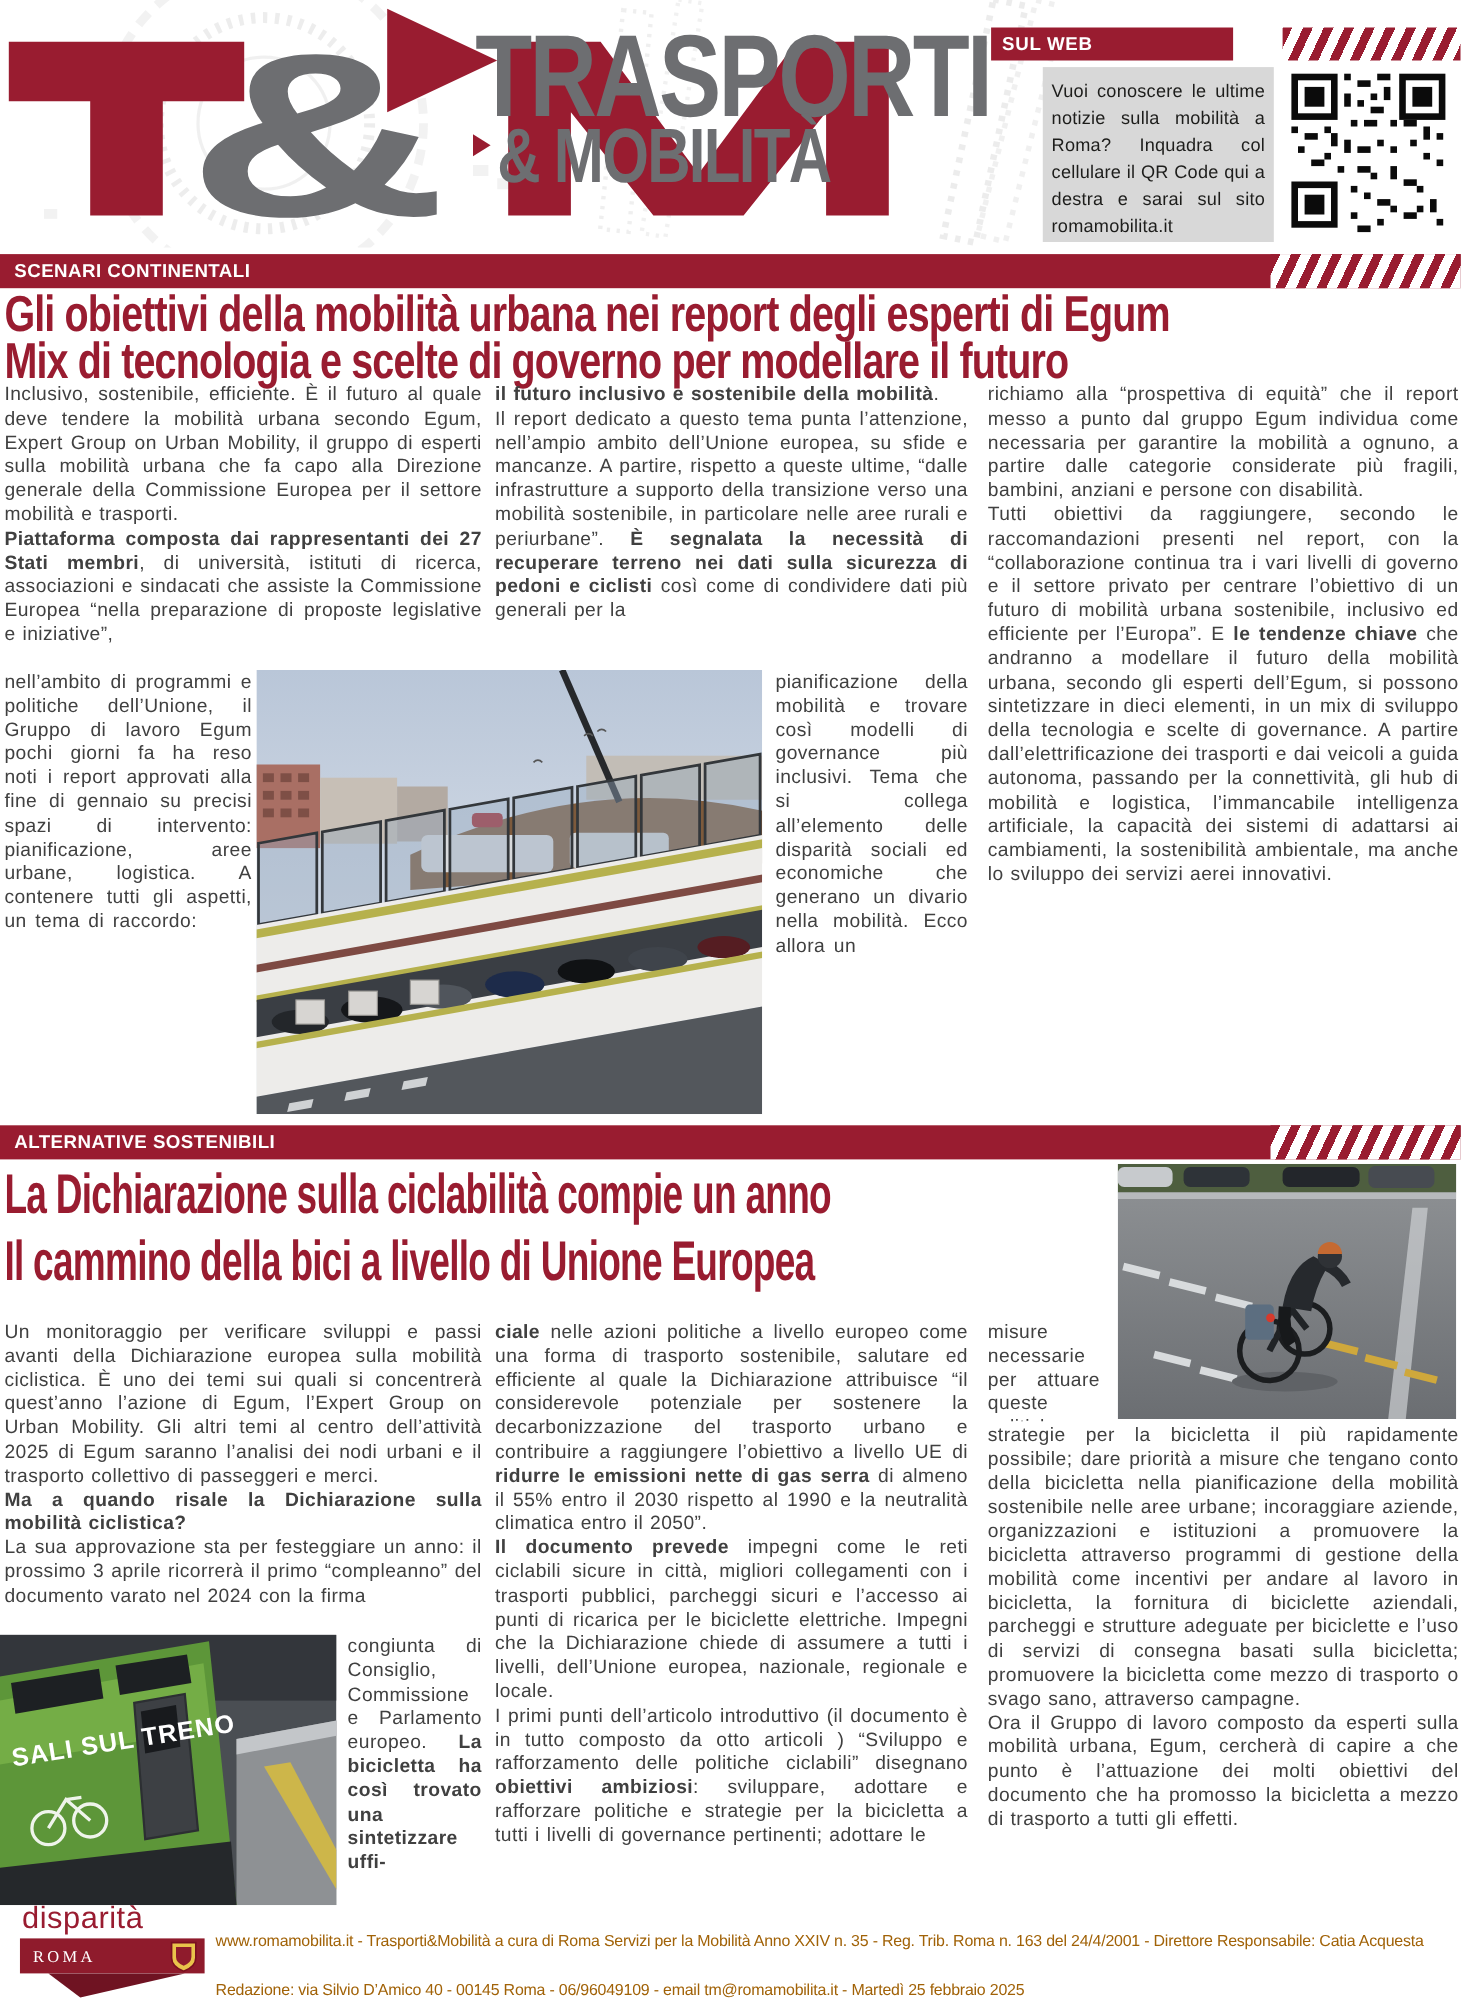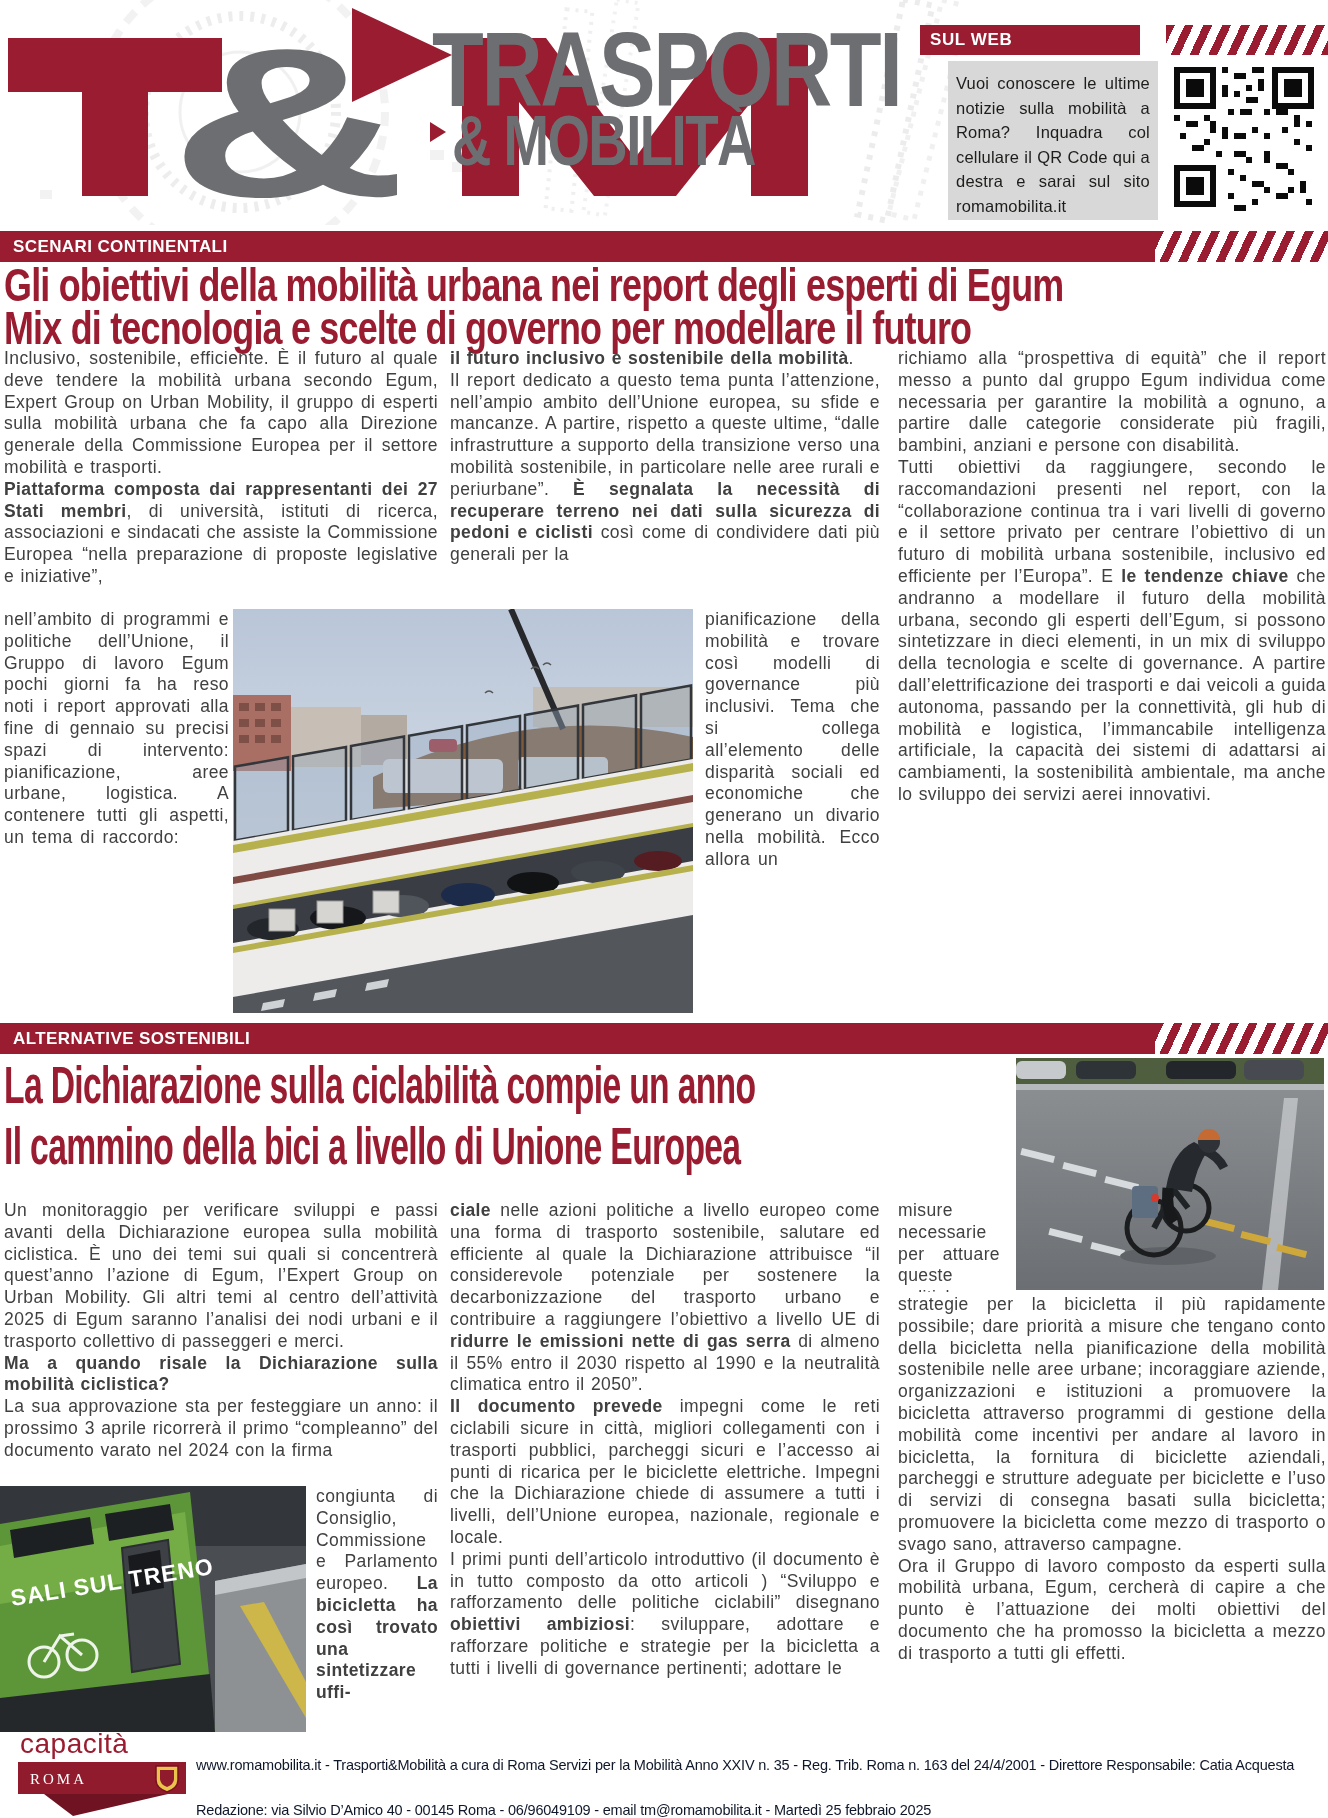--- a/index.html
+++ b/index.html
@@ -23,21 +23,21 @@
       transform-origin:left top;letter-spacing:-1px;}
   
   .bodytxt{font-size:17.5px;line-height:21.8px;letter-spacing:.4px;word-spacing:1px;
            text-align:justify;color:#404040;overflow:hidden;}
   .bodytxt b{font-weight:bold;}
   .narrow{word-spacing:2.5px;}
   .photo{overflow:hidden;}
   .photo svg{display:block;}
   
   .foot-brand{color:var(--accent);font-size:28px;letter-spacing:.5px;line-height:1;}
-  .foot-line{font-size:14.5px;letter-spacing:-0.2px;color:#0f172a;white-space:nowrap;}
+  .foot-line{font-size:14.5px;letter-spacing:-0.2px;color:#a16207;white-space:nowrap;}
   .deco{opacity:.45;}
 </style>
 </head>
 <body>
 
 <div id="page">
 
   <div class="abs" style="left:0;top:0;width:1328px;height:230px;">
 
     <svg class="abs deco" style="left:0;top:0;" width="960" height="225" viewBox="0 0 960 225">
@@ -62,21 +62,21 @@
       <text x="170" y="196" font-size="212" font-weight="bold" fill="#6d6e71" transform="translate(170,196) scale(1.55,1) translate(-170,-196)">&amp;</text>
       <polygon fill="#991c30" points="8,38 222,38 222,92 148,92 148,196 82,196 82,92 8,92"></polygon>
       <polygon fill="#991c30" points="352,8 352,102 452,55"></polygon>
       <polygon fill="#991c30" points="462,196 462,38 546,38 635,158 724,38 808,38 808,196 751,196 751,102 676,196 594,196 519,102 519,196"></polygon>
     </svg>
 
     <div class="abs mast-title" style="left:432px;top:16px;font-size:106px;letter-spacing:-3px;transform:scaleX(.80);">TRASPORTI</div>
     <div class="abs" style="left:430px;top:122px;width:0;height:0;border-top:10px solid transparent;border-bottom:10px solid transparent;border-left:16px solid var(--accent);"></div>
     <div class="abs mast-title" style="left:452px;top:106px;font-size:70px;letter-spacing:-2px;transform:scaleX(.78);">&amp; MOBILITÀ</div>
 
-    <div class="abs sulweb-bar" style="left:920px;top:25px;width:210px;height:30px;">SUL WEB</div>
+    <div class="abs sulweb-bar" style="left:901px;top:25px;width:210px;height:30px;">SUL WEB</div>
     <div class="abs stripes" style="left:1166px;top:25px;width:162px;height:30px;"></div>
     <div class="abs sulweb-box" style="left:948px;top:61px;width:194px;height:139px;">Vuoi conoscere le ultime notizie sulla mobilità a Roma? Inquadra col cellulare il QR Code qui a destra e sarai sul sito romamobilita.it</div>
 
     <svg class="abs" style="left:1168px;top:61px;" width="152" height="152" viewBox="0 0 152 152">
       <rect width="152" height="152" fill="#fff"></rect>
       <g fill="#0b0b0b">
         <rect x="6" y="6" width="42" height="42"></rect>
           <rect x="104" y="6" width="42" height="42"></rect>
           <rect x="6" y="104" width="42" height="42"></rect>
         <rect x="54" y="6" width="6" height="6"></rect>
@@ -293,21 +293,21 @@
       <polygon points="0,212 210,188 215,246 0,246" fill="#25282b"></polygon>
     </svg>
   </div>
 
   <div class="abs bodytxt narrow" style="left:316px;top:1486px;width:122px;height:250px;">congiunta di Consiglio, Commissione e Parlamento europeo. <b>La bicicletta ha così trovato una sintetizzare uffi-</b></div>
   <div class="abs bodytxt" style="left:450px;top:1200px;width:430px;height:548px;"><b>ciale</b> nelle azioni politiche a livello europeo come una forma di trasporto sostenibile, salutare ed efficiente al quale la Dichiarazione attribuisce “il considerevole potenziale per sostenere la decarbonizzazione del trasporto urbano e contribuire a raggiungere l’obiettivo a livello UE di <b>ridurre le emissioni nette di gas serra</b> di almeno il 55% entro il 2030 rispetto al 1990 e la neutralità climatica entro il 2050”.<br><b>Il documento prevede</b> impegni come le reti ciclabili sicure in città, migliori collegamenti con i trasporti pubblici, parcheggi sicuri e l’accesso ai punti di ricarica per le biciclette elettriche. Impegni che la Dichiarazione chiede di assumere a tutti i livelli, dell’Unione europea, nazionale, regionale e locale.<br>I primi punti dell’articolo introduttivo (il documento è in tutto composto da otto articoli ) “Sviluppo e rafforzamento delle politiche ciclabili” disegnano <b>obiettivi ambiziosi</b>: sviluppare, adottare e rafforzare politiche e strategie per la bicicletta a tutti i livelli di governance pertinenti; adottare le</div>
   <div class="abs bodytxt narrow" style="left:898px;top:1200px;width:102px;height:92px;">misure necessarie per attuare queste politiche e</div>
   <div class="abs bodytxt" style="left:898px;top:1294px;width:428px;height:452px;">strategie per la bicicletta il più rapidamente possibile; dare priorità a misure che tengano conto della bicicletta nella pianificazione della mobilità sostenibile nelle aree urbane; incoraggiare aziende, organizzazioni e istituzioni a promuovere la bicicletta attraverso programmi di gestione della mobilità come incentivi per andare al lavoro in bicicletta, la fornitura di biciclette aziendali, parcheggi e strutture adeguate per biciclette e l’uso di servizi di consegna basati sulla bicicletta; promuovere la bicicletta come mezzo di trasporto o svago sano, attraverso campagne.<br>Ora il Gruppo di lavoro composto da esperti sulla mobilità urbana, Egum, cercherà di capire a che punto è l’attuazione dei molti obiettivi del documento che ha promosso la bicicletta a mezzo di trasporto a tutti gli effetti.</div>
 
   <div class="abs" style="left:0;top:1728px;width:1328px;height:90px;">
-    <div class="abs foot-brand" style="left:20px;top:2px;">capacità</div>
+    <div class="abs foot-brand" style="left:20px;top:2px;">disparità</div>
     <svg class="abs" style="left:18px;top:34px;" width="175" height="56" viewBox="0 0 175 56">
       <rect x="0" y="0" width="168" height="32" fill="#8f1b2c"></rect>
       <polygon points="26,32 150,32 55,54" fill="#6f1322"></polygon>
       <text x="12" y="22" font-size="15" letter-spacing="3" fill="#ffffff" font-family="Liberation Serif, serif">ROMA</text>
       <g transform="translate(138,4)">
         <path d="M0 0 h22 v14 q0 8 -11 12 q-11 -4 -11 -12 Z" fill="#e9c34b" stroke="#7a0f1f" stroke-width="1.5"></path>
         <path d="M4 4 h14 v9 q0 5 -7 8 q-7 -3 -7 -8 Z" fill="#8f1b2c"></path>
       </g>
     </svg>
     <div class="abs foot-line" style="left:196px;top:29px;">www.romamobilita.it - Trasporti&amp;Mobilità a cura di Roma Servizi per la Mobilità Anno XXIV n. 35 - Reg. Trib. Roma n. 163 del 24/4/2001 - Direttore Responsabile: Catia Acquesta</div>

